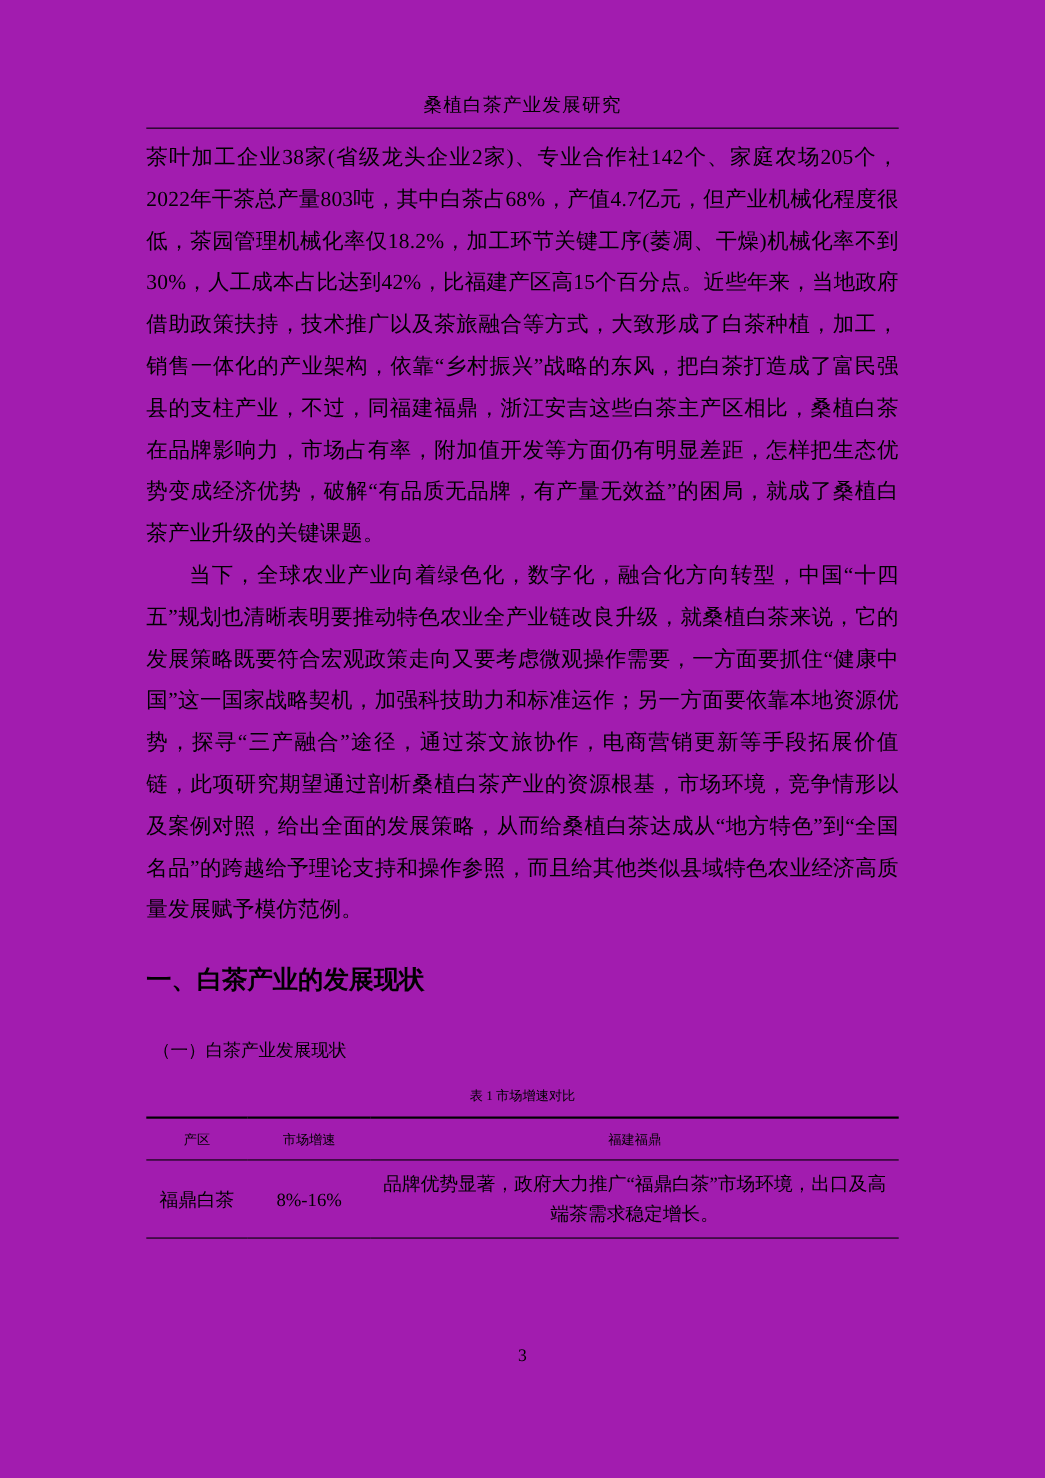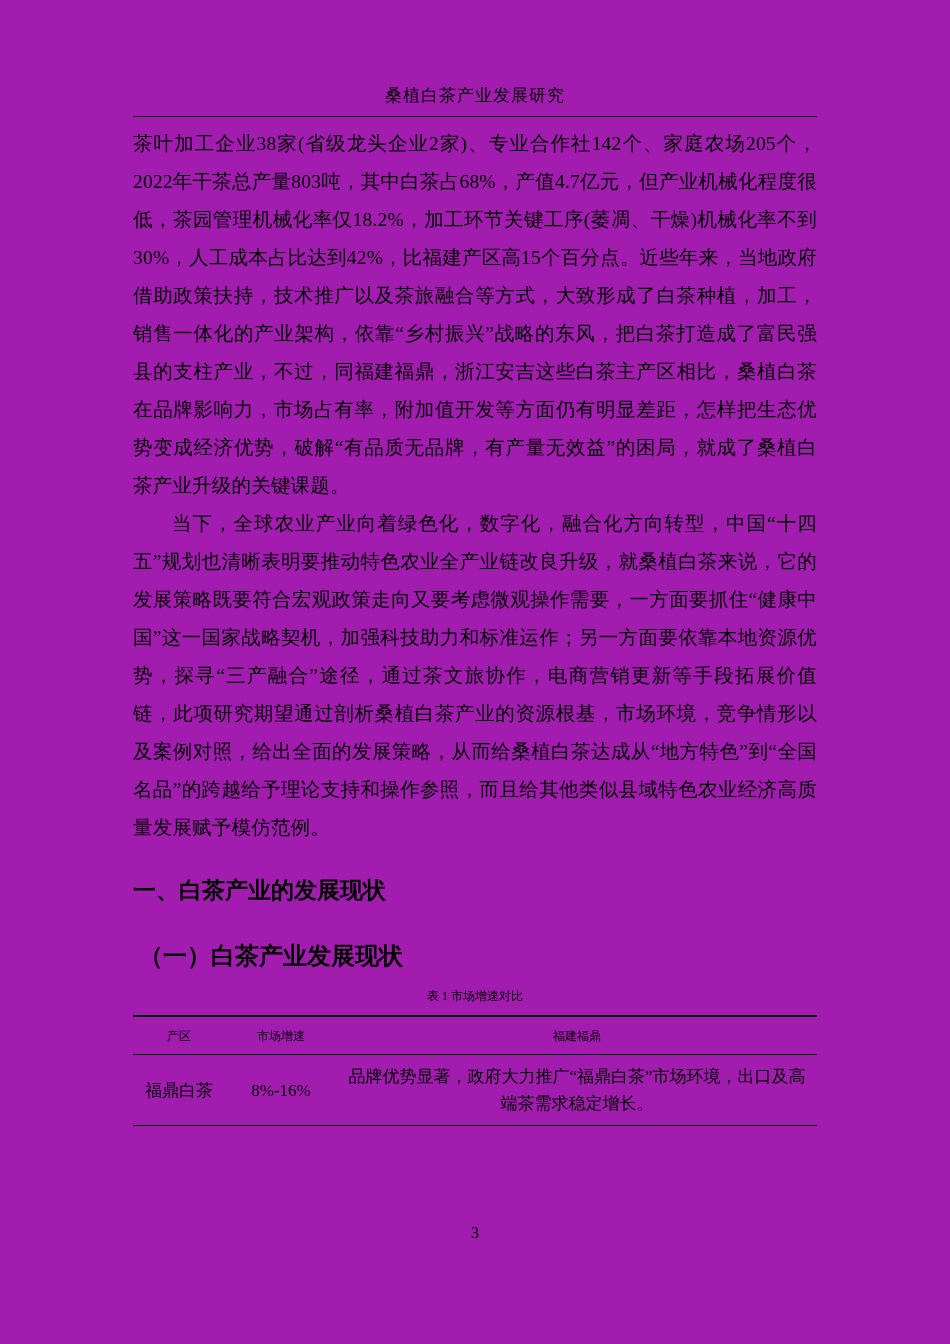--- a/index.html
+++ b/index.html
@@ -51,22 +51,22 @@
     font-weight: bold;
     font-size: 23px;
     line-height: 30px;
     color: #000000;
   }
   .h2 {
     margin-top: 38px;
     margin-bottom: 16px;
     margin-left: 6px;
     font-family: "Liberation Sans", "DejaVu Sans", sans-serif;
-    font-weight: bold;
-    font-size: 24px;
+    font-weight: normal;
+    font-size: 16px;
     line-height: 26px;
     color: #000000;
   }
   .table-caption {
     margin-top: 14px;
     text-align: center;
     font-size: 12px;
     line-height: 22px;
   }
   table.data-table {

